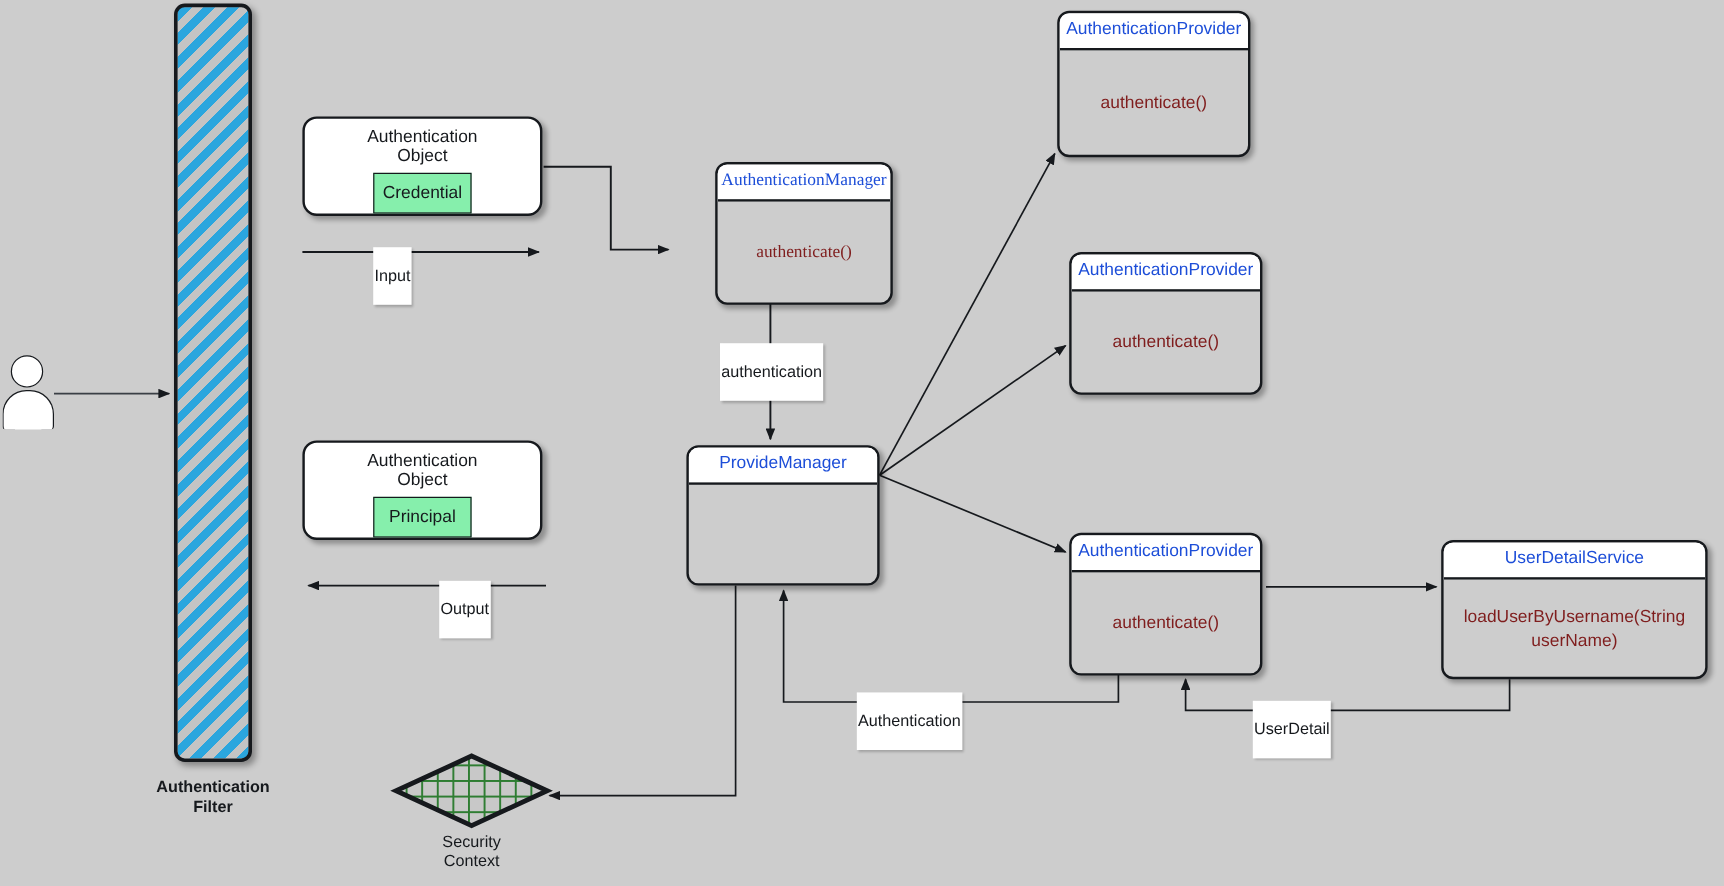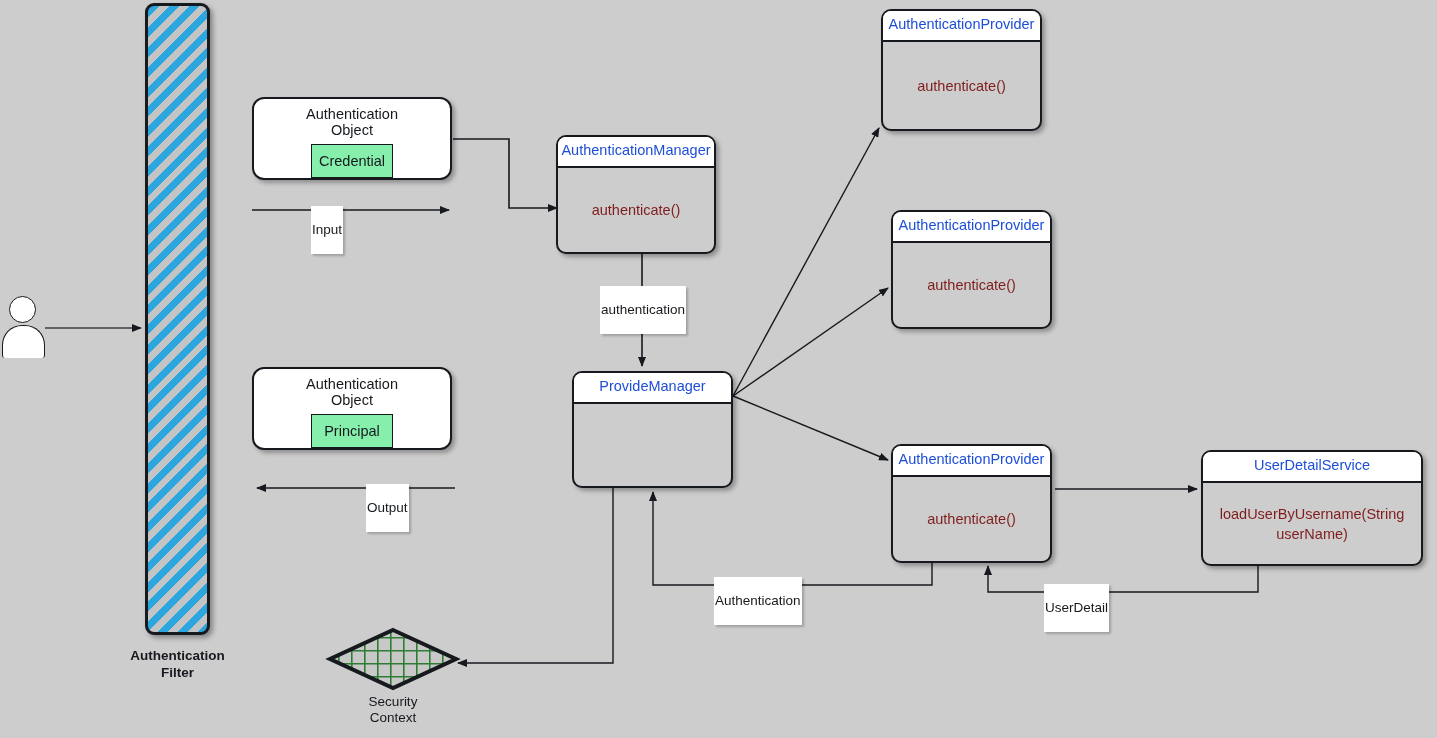--- a/index.html
+++ b/index.html
@@ -216,21 +216,21 @@
 Object</div>
     <div class="inner-box">Credential</div>
   </div>
 
   <div class="objcard" style="left:252px; top:367px; width:200px; height:83px;">
     <div class="obj-title">Authentication
 Object</div>
     <div class="inner-box">Principal</div>
   </div>
 
-  <div class="node" style="left:556px; top:135px; width:160px; height:119px;">
+  <div class="node" style="left:596px; top:135px; width:148px; height:119px;font-family:Liberation Serif, serif;">
     <div class="title">AuthenticationManager</div>
     <div class="body">
       <div class="method">authenticate()</div>
     </div>
   </div>
 
   <div class="node" style="left:572px; top:371px; width:161px; height:117px;">
     <div class="title">ProvideManager</div>
     <div class="body">
       <div class="method"></div>

